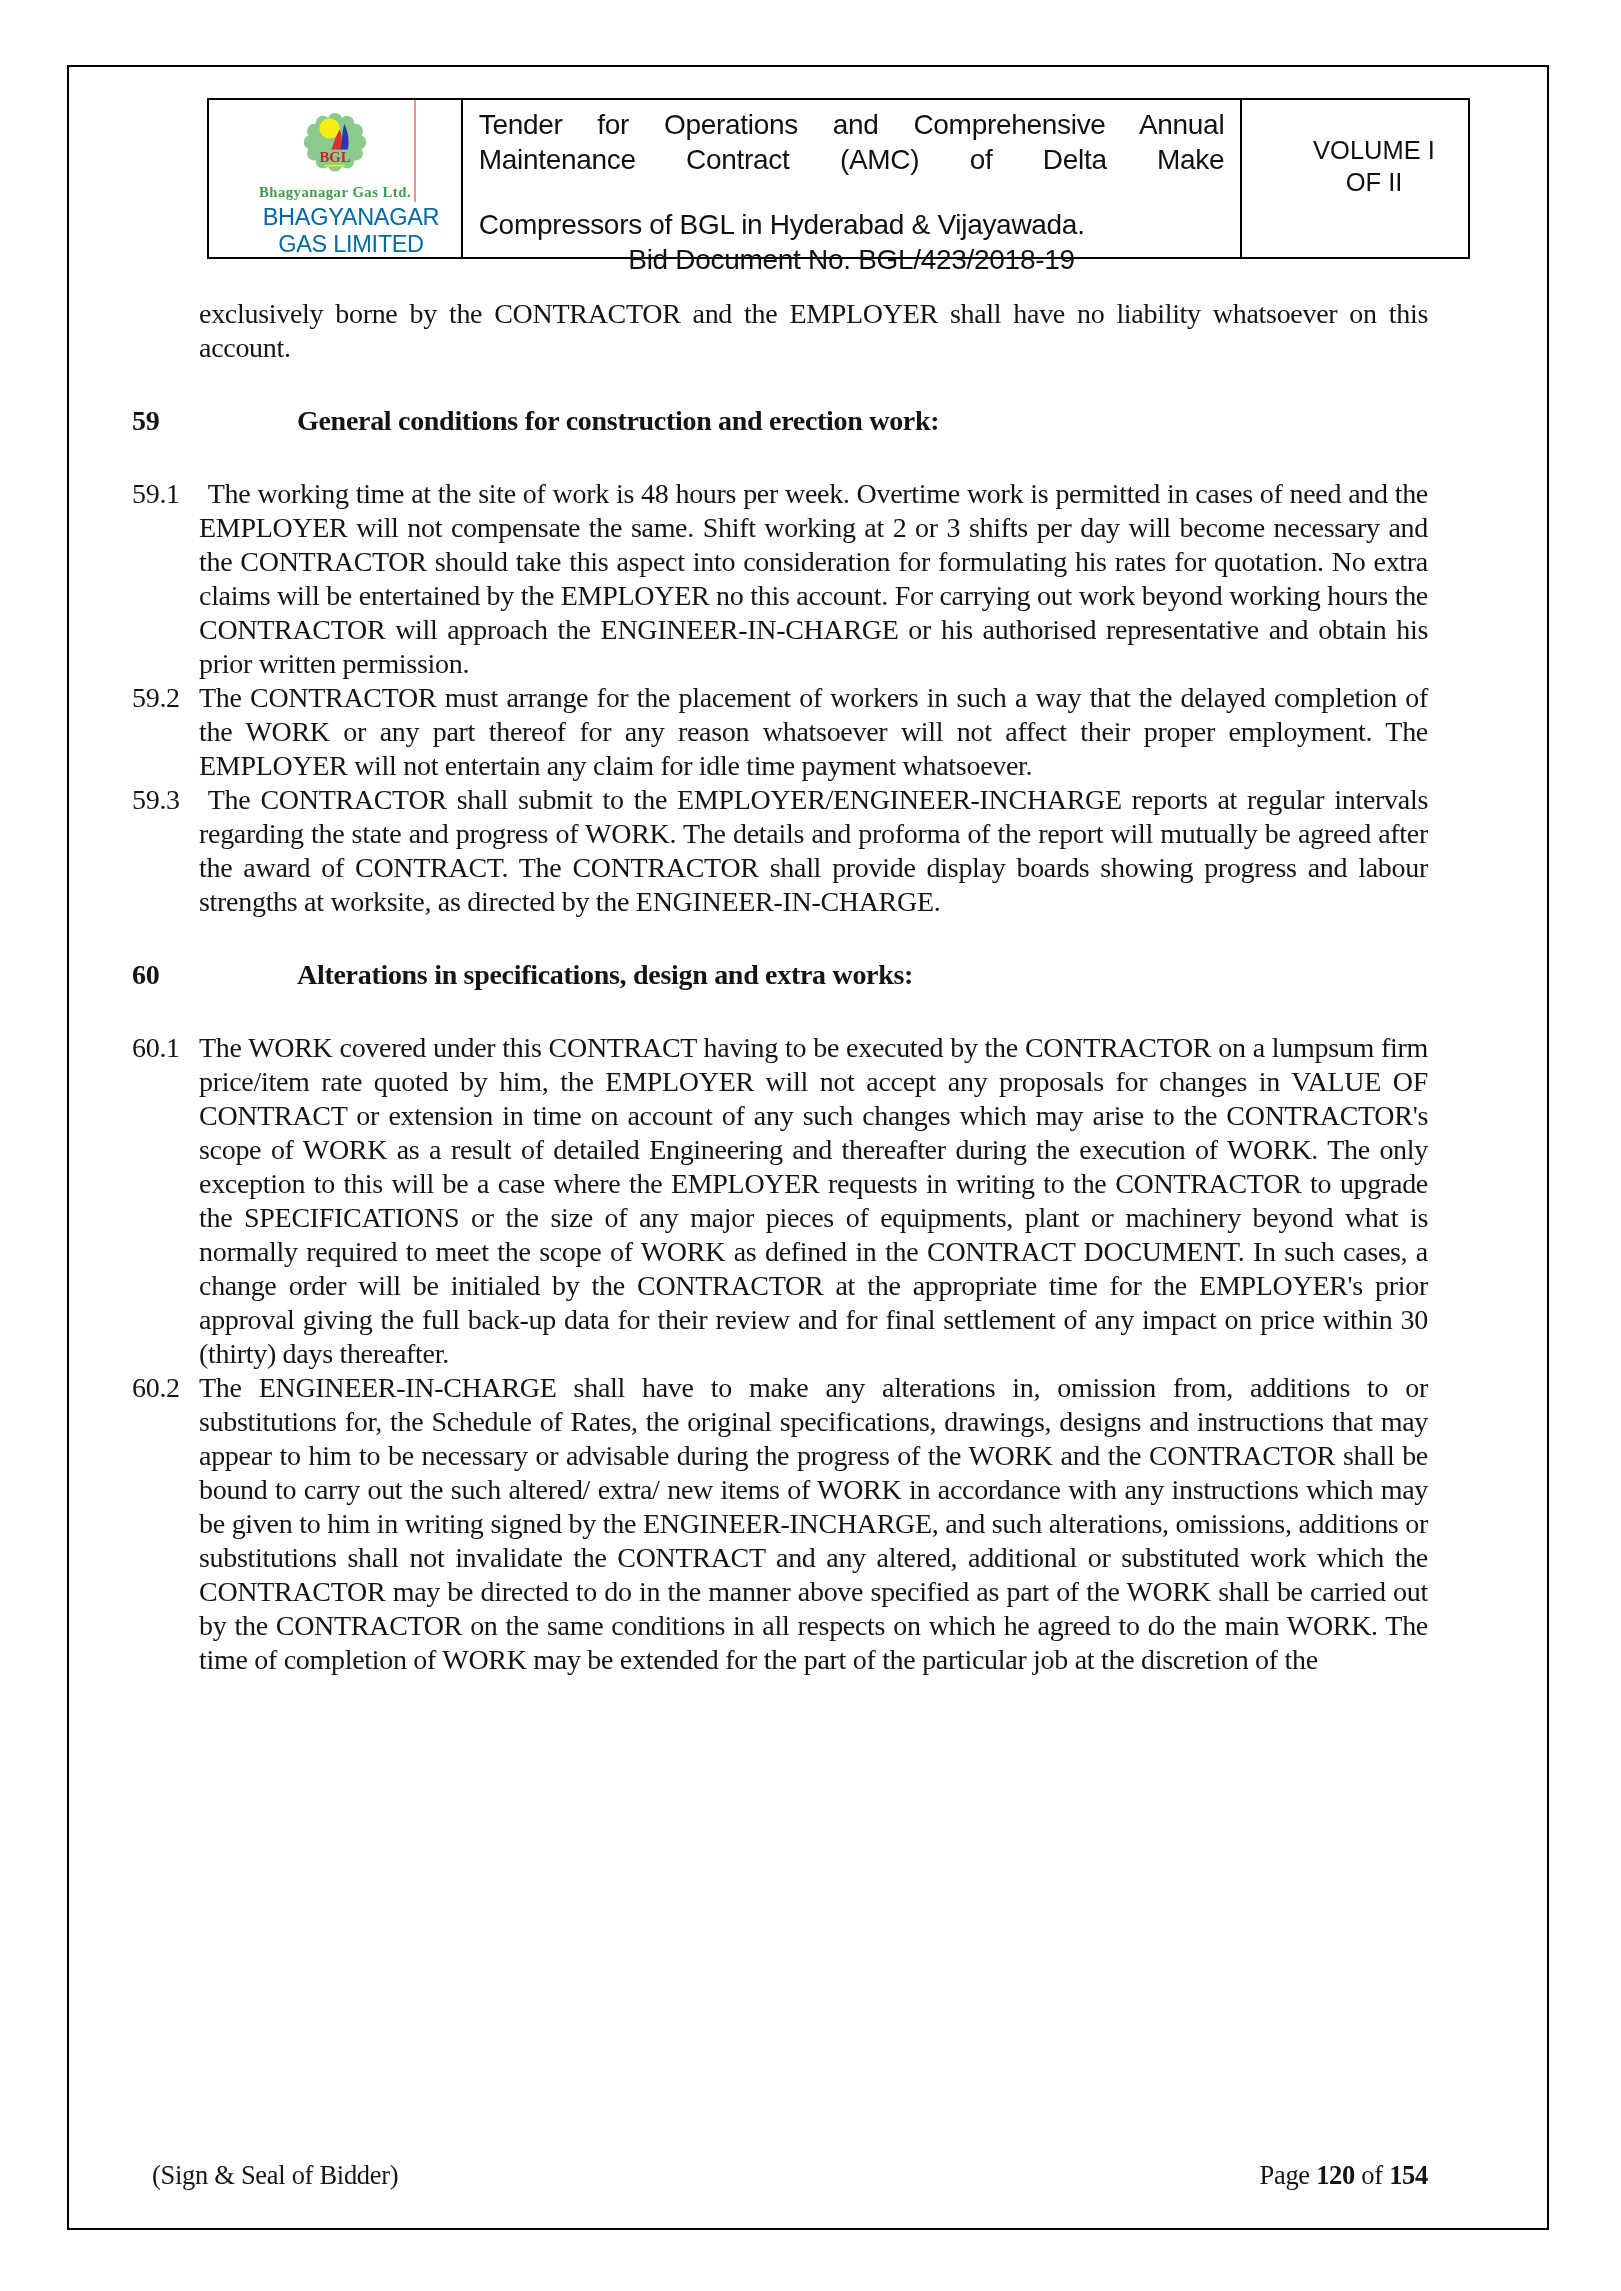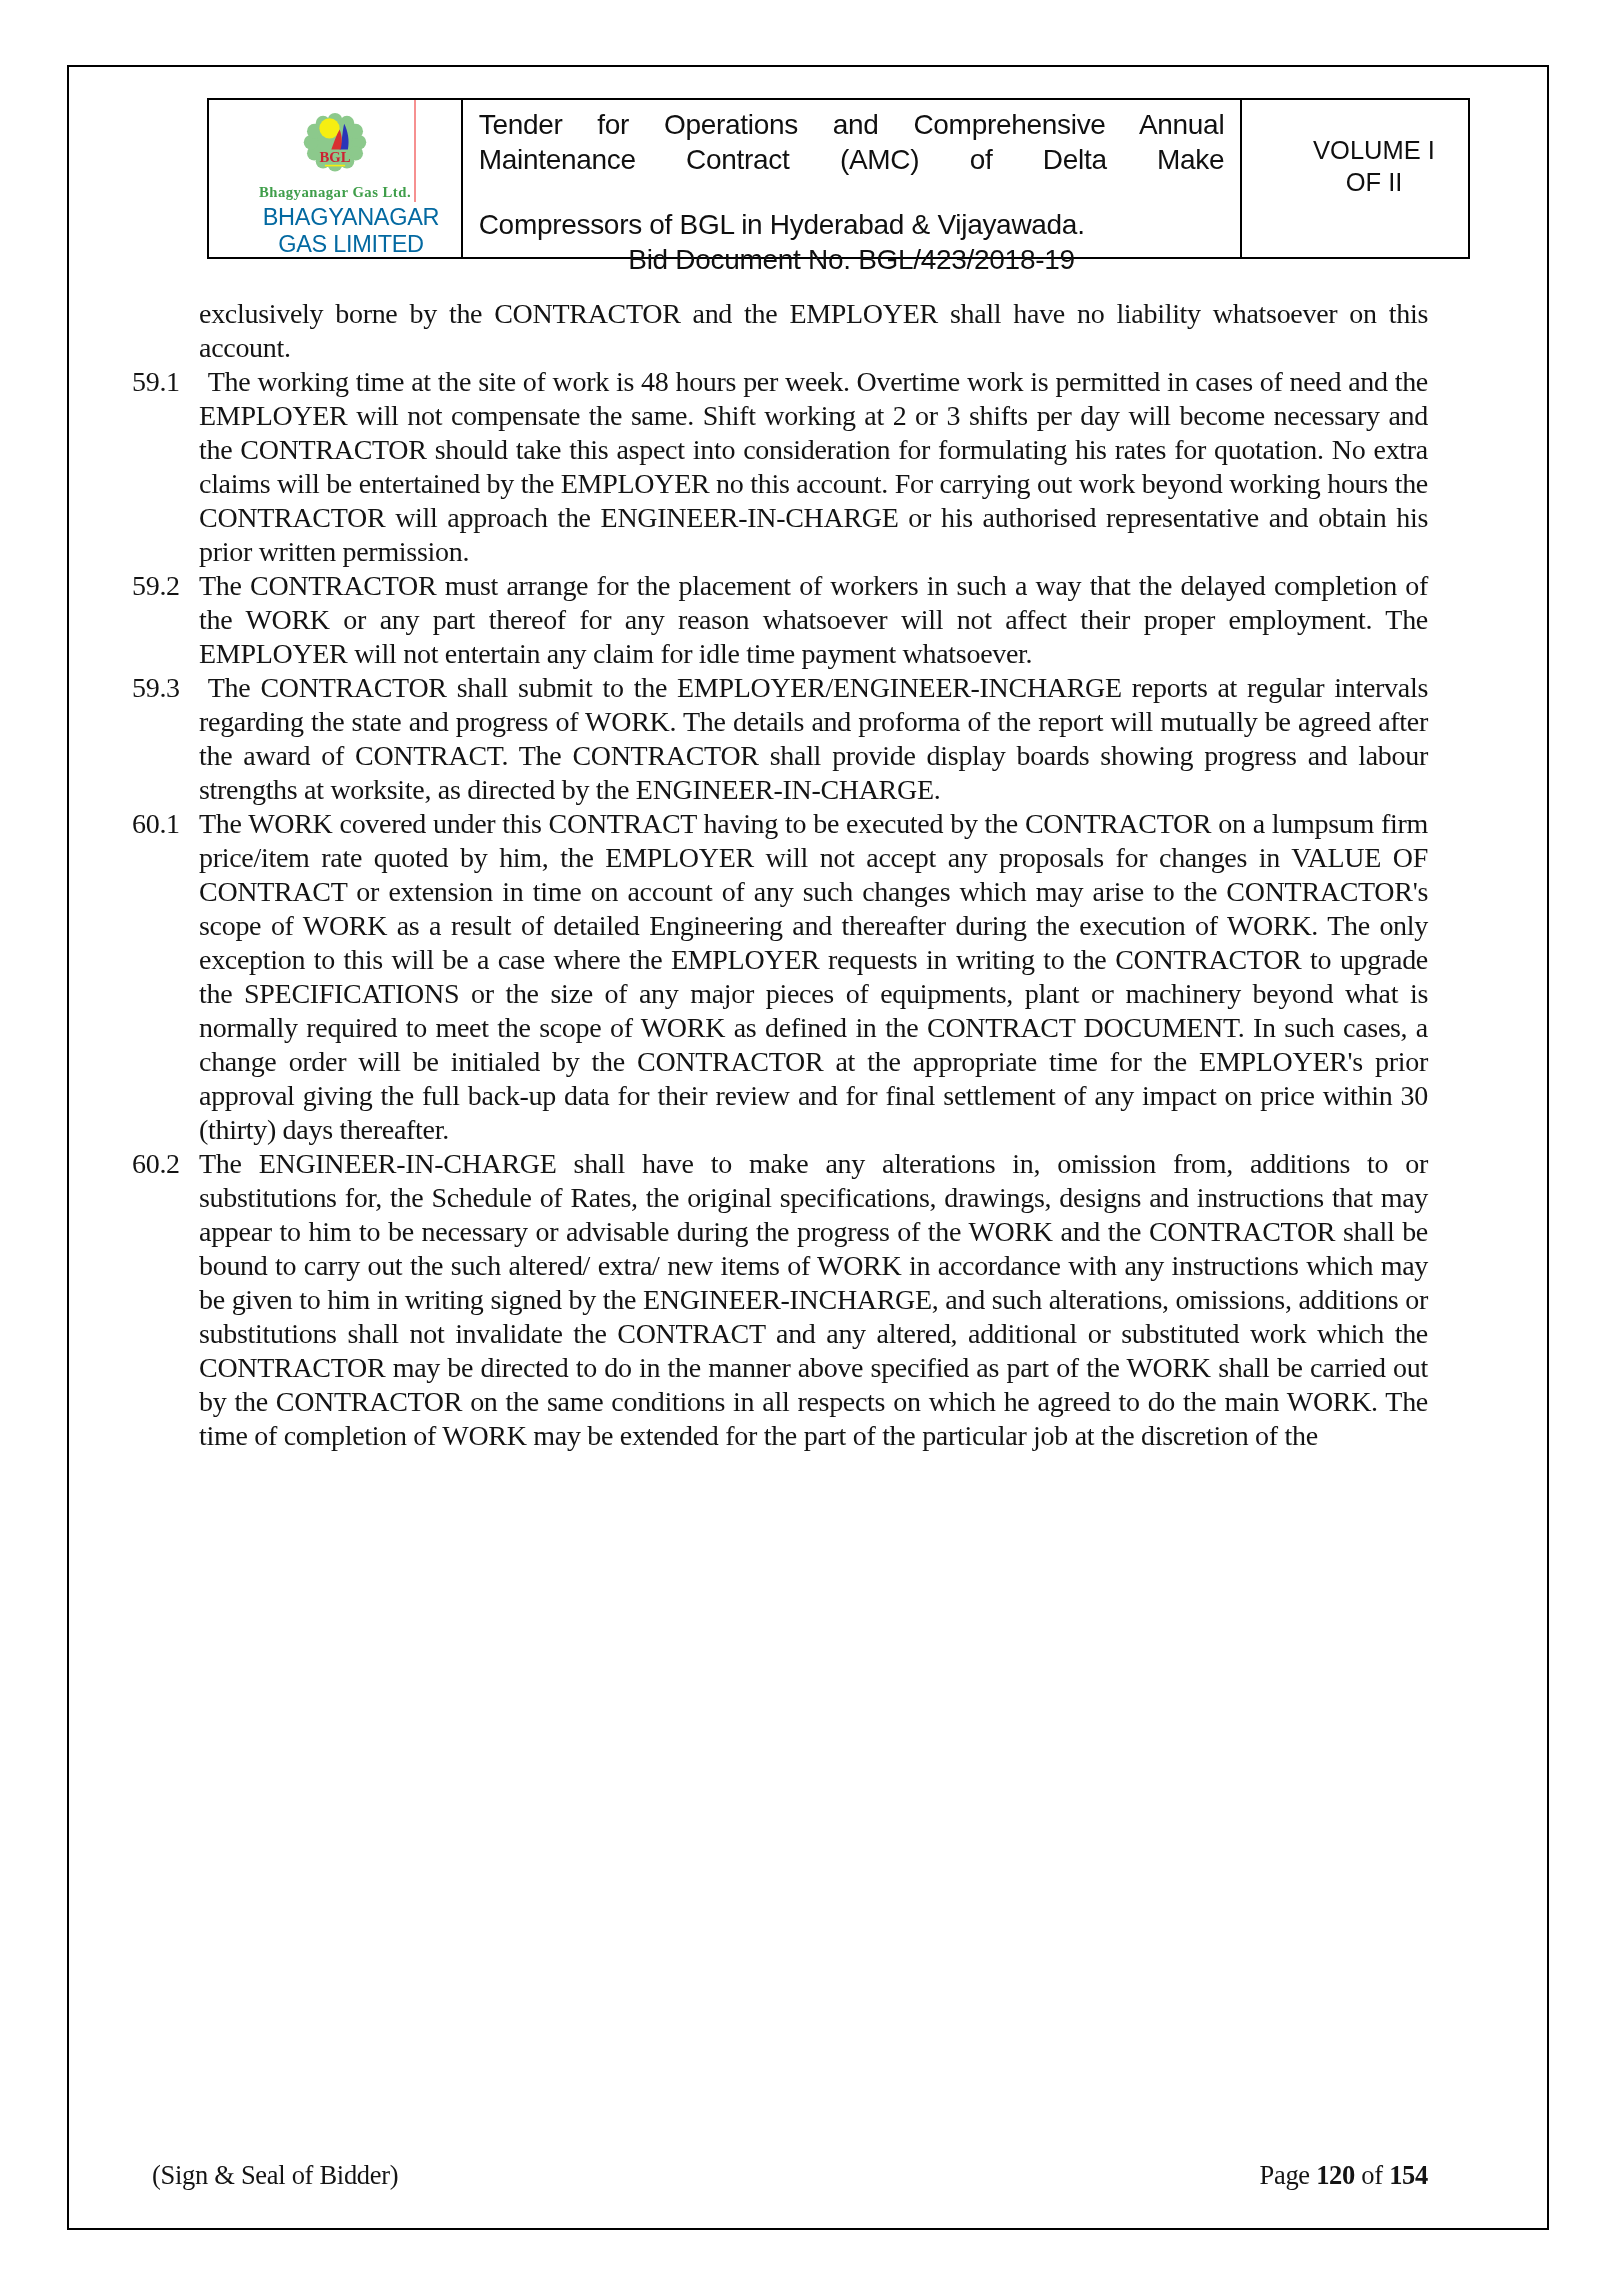--- a/index.html
+++ b/index.html
@@ -119,36 +119,44 @@
     <div>OF II</div>
   </div>
 </div>
 
 <div class="doc-body">
 
   <div class="para-row intro">
     <div class="txt">exclusively borne by the CONTRACTOR and the EMPLOYER shall have no liability whatsoever on this account.</div>
   </div>
 
+  <div class="section-head">
+    <div class="num">59</div>
+    <div class="txt">General conditions for construction and erection work:</div>
+  </div>
 
   <div class="para-row indent1">
     <div class="num">59.1</div>
     <div class="txt">The working time at the site of work is 48 hours per week. Overtime work is permitted in cases of need and the EMPLOYER will not compensate the same. Shift working at 2 or 3 shifts per day will become necessary and the CONTRACTOR should take this aspect into consideration for formulating his rates for quotation. No extra claims will be entertained by the EMPLOYER no this account. For carrying out work beyond working hours the CONTRACTOR will approach the ENGINEER-IN-CHARGE or his authorised representative and obtain his prior written permission.</div>
   </div>
 
   <div class="para-row">
     <div class="num">59.2</div>
     <div class="txt">The CONTRACTOR must arrange for the placement of workers in such a way that the delayed completion of the WORK or any part thereof for any reason whatsoever will not affect their proper employment. The EMPLOYER will not entertain any claim for idle time payment whatsoever.</div>
   </div>
 
   <div class="para-row indent1">
     <div class="num">59.3</div>
     <div class="txt">The CONTRACTOR shall submit to the EMPLOYER/ENGINEER-INCHARGE reports at regular intervals regarding the state and progress of WORK. The details and proforma of the report will mutually be agreed after the award of CONTRACT. The CONTRACTOR shall provide display boards showing progress and labour strengths at worksite, as directed by the ENGINEER-IN-CHARGE.</div>
   </div>
 
+  <div class="section-head">
+    <div class="num">60</div>
+    <div class="txt">Alterations in specifications, design and extra works:</div>
+  </div>
 
   <div class="para-row">
     <div class="num">60.1</div>
     <div class="txt">The WORK covered under this CONTRACT having to be executed by the CONTRACTOR on a lumpsum firm price/item rate quoted by him, the EMPLOYER will not accept any proposals for changes in VALUE OF CONTRACT or extension in time on account of any such changes which may arise to the CONTRACTOR's scope of WORK as a result of detailed Engineering and thereafter during the execution of WORK. The only exception to this will be a case where the EMPLOYER requests in writing to the CONTRACTOR to upgrade the SPECIFICATIONS or the size of any major pieces of equipments, plant or machinery beyond what is normally required to meet the scope of WORK as defined in the CONTRACT DOCUMENT. In such cases, a change order will be initialed by the CONTRACTOR at the appropriate time for the EMPLOYER's prior approval giving the full back-up data for their review and for final settlement of any impact on price within 30 (thirty) days thereafter.</div>
   </div>
 
   <div class="para-row">
     <div class="num">60.2</div>
     <div class="txt">The ENGINEER-IN-CHARGE shall have to make any alterations in, omission from, additions to or substitutions for, the Schedule of Rates, the original specifications, drawings, designs and instructions that may appear to him to be necessary or advisable during the progress of the WORK and the CONTRACTOR shall be bound to carry out the such altered/ extra/ new items of WORK in accordance with any instructions which may be given to him in writing signed by the ENGINEER-INCHARGE, and such alterations, omissions, additions or substitutions shall not invalidate the CONTRACT and any altered, additional or substituted work which the CONTRACTOR may be directed to do in the manner above specified as part of the WORK shall be carried out by the CONTRACTOR on the same conditions in all respects on which he agreed to do the main WORK. The time of completion of WORK may be extended for the part of the particular job at the discretion of the</div>
   </div>

